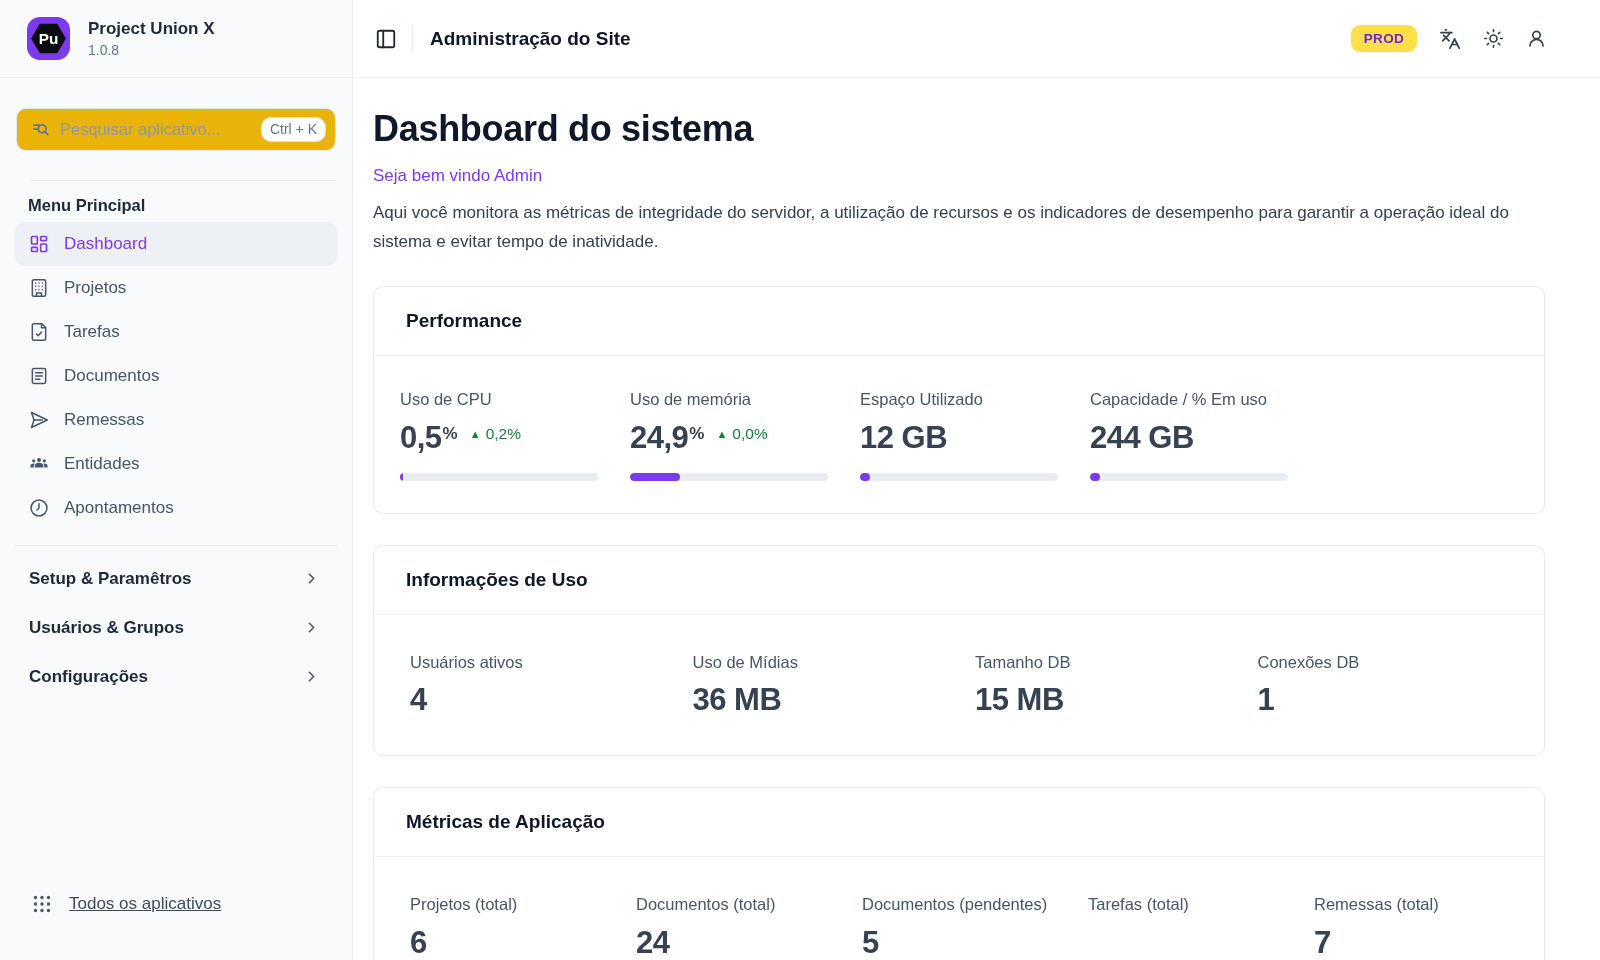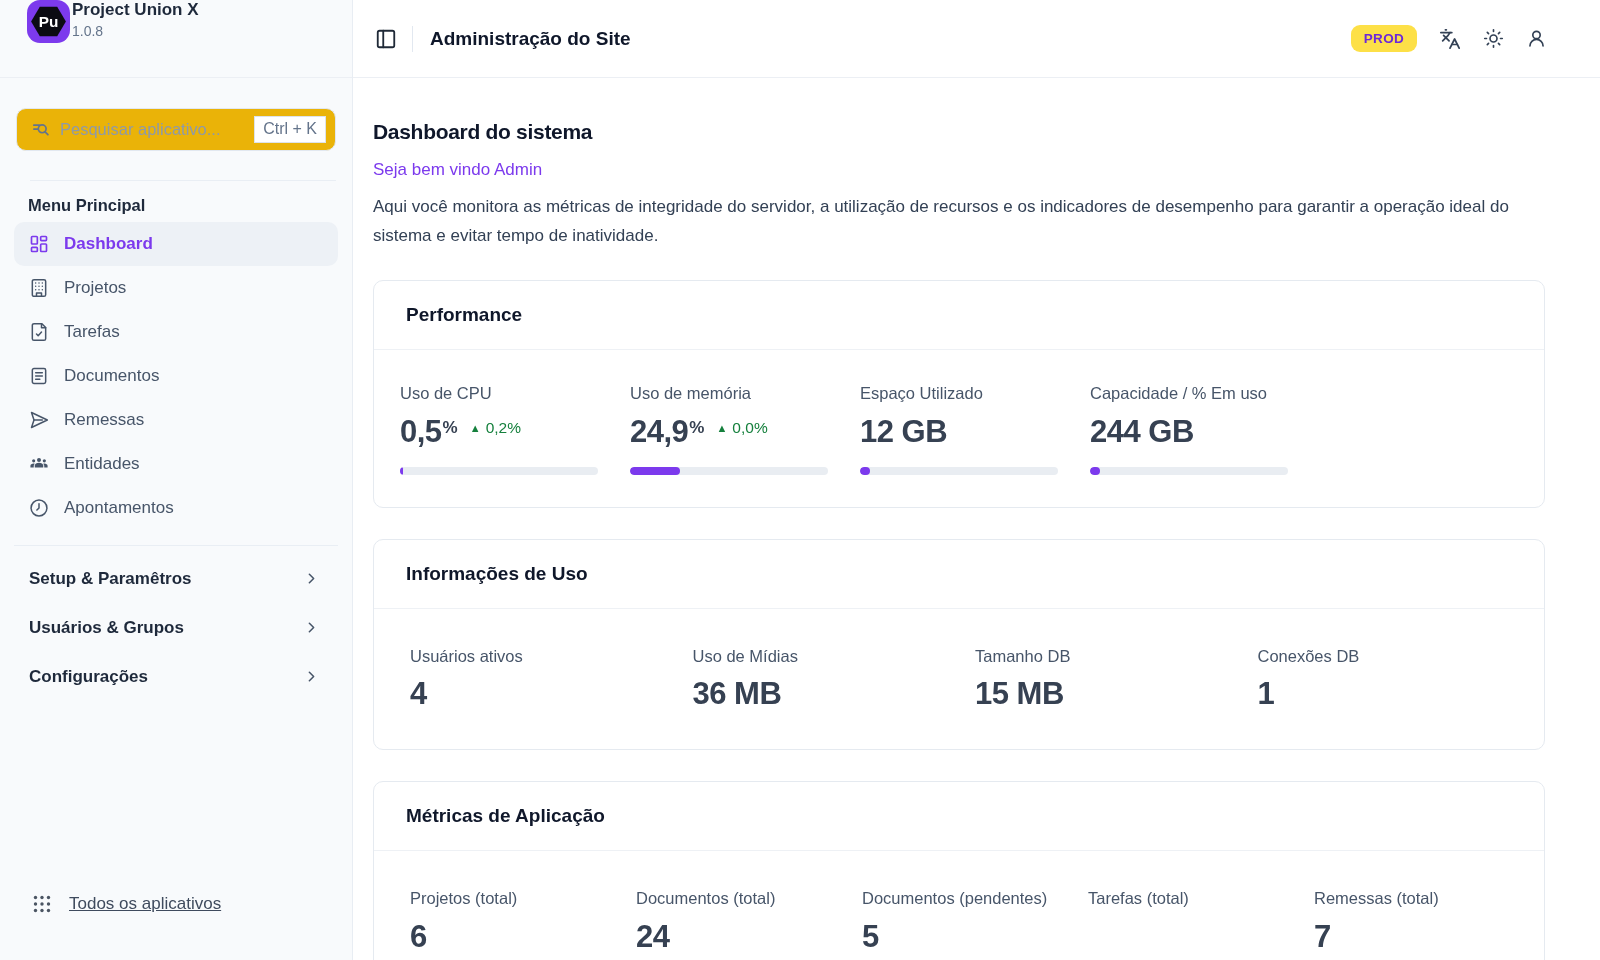--- a/index.html
+++ b/index.html
@@ -14,21 +14,21 @@
 
   
   .sidebar {
     width:353px; min-width:353px; height:100%;
     background:#f8fafc;
     border-right:1px solid #e8edf3;
     display:flex; flex-direction:column;
   }
   .brand {
     height:78px; min-height:78px;
-    display:flex; align-items:flex-start; gap:2px;
+    display:flex; align-items:center; gap:18px;
     padding:0 24px 0 27px;
     border-bottom:1px solid #eceff4;
   }
   .logo {
     width:43px; height:43px; border-radius:13px;
     background:#7c3aed;
     display:flex; align-items:center; justify-content:center;
     flex:0 0 auto;
   }
   .brand-name { font-size:17px; font-weight:700; color:#1e293b; line-height:1.2; }
@@ -42,37 +42,37 @@
     padding:0 9px 0 14px;
   }
   .search svg { flex:0 0 auto; color:#64748b; }
   .search input {
     flex:1; min-width:0; border:none; outline:none; background:transparent;
     font-family:"Liberation Sans",sans-serif;
     font-size:16.5px; color:#475569;
   }
   .search input::placeholder { color:#8d99ab; }
   .kbd {
-    border:1px solid #dde3ea; border-radius:0;
-    padding:3px 8px 4px; font-size:16px; color:#64748b;
+    border:1px solid #dde3ea; border-radius:10px;
+    padding:3px 8px 4px; font-size:14px; color:#64748b;
     background:#ffffff; white-space:nowrap;
   }
 
   .nav-divider { height:1px; background:#e9eef4; margin:29px 16px 0 30px; }
 
   .menu-title { margin:15px 0 7px 28px; font-size:16.5px; font-weight:700; color:#1e293b; }
 
   .nav { padding:0 14px; }
   .nav-item {
     display:flex; align-items:center; gap:15px;
     height:44px; padding:0 15px; border-radius:10px;
     color:#475569; font-size:17px; cursor:pointer;
   }
   .nav-item svg { flex:0 0 auto; }
-  .nav-item.active { background:#edf1f6; color:#7c3aed; font-weight:700; }
+  .nav-item.active { background:#edf1f6; color:#7c3aed; font-weight:400; }
 
   .group-divider { height:1px; background:#e9eef4; margin:15px 14px 0; }
   .groups { padding:8px 0 0; }
   .group {
     display:flex; align-items:center; justify-content:space-between;
     height:49px; padding:0 32px 0 29px;
     font-size:17px; font-weight:700; color:#1e293b; cursor:pointer;gap:11px;
   }
   .group svg { color:#475569; }
 
@@ -98,21 +98,21 @@
   .topbar-title { font-size:19px; font-weight:700; color:#0f172a; }
   .topbar-right { margin-left:auto; display:flex; align-items:center; gap:22px; }
   .badge {
     background:#fde047; color:#6d28d9;
     font-size:13.5px; font-weight:700; letter-spacing:.3px;
     padding:6px 13px; border-radius:9px;
   }
   .topbar-right .icon-btn { color:#334155; }
 
   .content { flex:1; padding:30px 55px 0 20px; overflow:hidden; }
-  .page-title { font-size:21px; font-weight:700; color:#0f172a; margin-bottom:16px; letter-spacing:-.3px;margin-top:12px; }
+  .page-title { font-size:36px; font-weight:700; color:#0f172a; margin-bottom:16px; letter-spacing:-.3px; }
   .welcome { font-size:17px; color:#7c3aed; margin-bottom:13px; }
   .desc { font-size:17px; color:#334155; line-height:1.68; margin-bottom:30px; }
 
   .card {
     border:1px solid #e5eaf0; border-radius:10px;
     background:#ffffff; margin-bottom:31px;
   }
   .card-head {
     padding:23px 32px;
     font-size:19px; font-weight:700; color:#0f172a;

